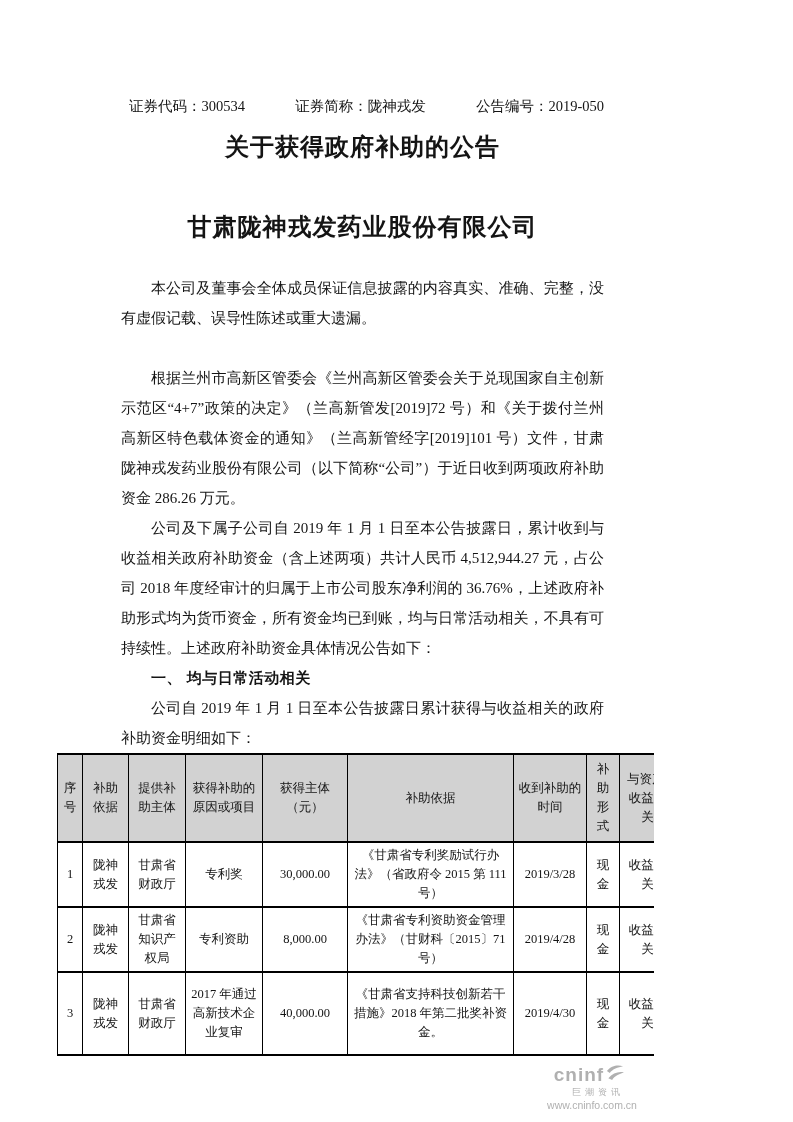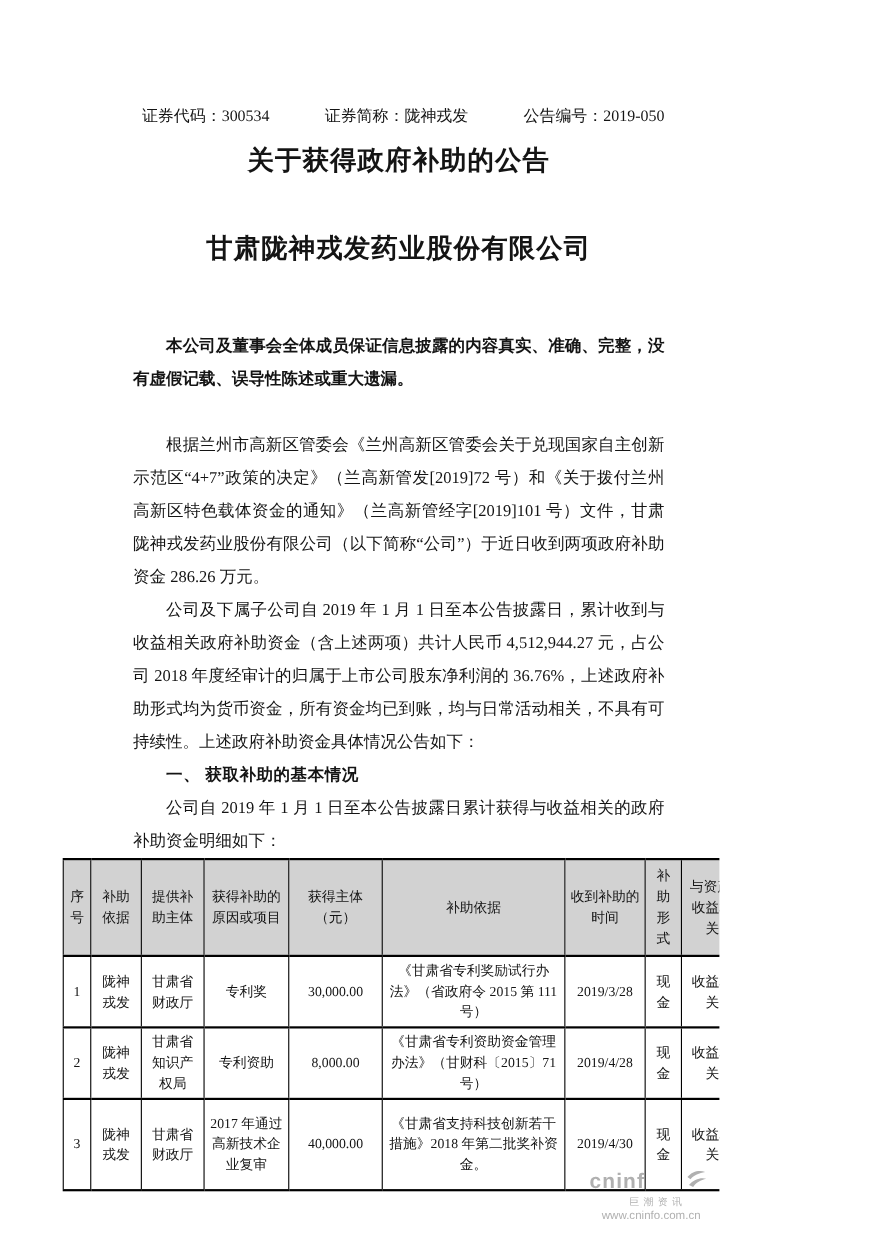--- a/index.html
+++ b/index.html
@@ -31,21 +31,21 @@
   }
   .title-1 { margin-top: 50px; }
   .title-2 { margin-top: 16px; }
   .para {
     font-size: 15px;
     line-height: 30px;
     text-align: justify;
     text-indent: 2em;
     margin: 0;
   }
-  .notice { font-weight: 700; margin-top: 58px; }
+  .notice { font-weight: 400; margin-top: 31px; }
   .p1 { margin-top: 30px; }
   .section-heading {
     font-family: "Liberation Sans", sans-serif;
     font-weight: 700;
     font-size: 15px;
     line-height: 30px;
     text-indent: 2em;
     margin: 0;
     letter-spacing: 0.5px;
   }
@@ -76,21 +76,21 @@
     right: 6px;
     bottom: 10px;
     width: 112px;
     color: #b0b0b0;
     font-family: "Liberation Sans", sans-serif;
     text-align: center;
   }
   .brand-row {
     display: flex;
     align-items: center;
-    justify-content: space-between;
+    justify-content: center;
     gap: 1px;
     padding-right: 6px;
   }
   .brand-text {
     font-weight: 700;
     font-size: 19px;
     letter-spacing: 1px;
     line-height: 18px;
   }
   .logo-cn { font-size: 9px; letter-spacing: 4px; line-height: 11px; margin-top: 1px; padding-left: 12px; }
@@ -109,21 +109,21 @@
 
   <div class="title title-2">关于获得政府补助的公告</div>
   <div class="title title-1">甘肃陇神戎发药业股份有限公司</div>
 
   <p class="para notice">本公司及董事会全体成员保证信息披露的内容真实、准确、完整，没有虚假记载、误导性陈述或重大遗漏。</p>
 
   <p class="para p1">根据兰州市高新区管委会《兰州高新区管委会关于兑现国家自主创新示范区“4+7”政策的决定》（兰高新管发[2019]72 号）和《关于拨付兰州高新区特色载体资金的通知》（兰高新管经字[2019]101 号）文件，甘肃陇神戎发药业股份有限公司（以下简称“公司”）于近日收到两项政府补助资金 286.26 万元。</p>
 
   <p class="para">公司及下属子公司自 2019 年 1 月 1 日至本公告披露日，累计收到与收益相关政府补助资金（含上述两项）共计人民币 4,512,944.27 元，占公司 2018 年度经审计的归属于上市公司股东净利润的 36.76%，上述政府补助形式均为货币资金，所有资金均已到账，均与日常活动相关，不具有可持续性。上述政府补助资金具体情况公告如下：</p>
 
-  <p class="section-heading">一、 获取补助的基本情况</p>
+  <p class="section-heading">一、 均与日常活动相关</p>
 
   <p class="para">公司自 2019 年 1 月 1 日至本公告披露日累计获得与收益相关的政府补助资金明细如下：</p>
 
   <table class="subsidy">
     <colgroup>
       <col style="width:25px">
         <col style="width:46px">
         <col style="width:57px">
       <col style="width:77px">
         <col style="width:85px">

